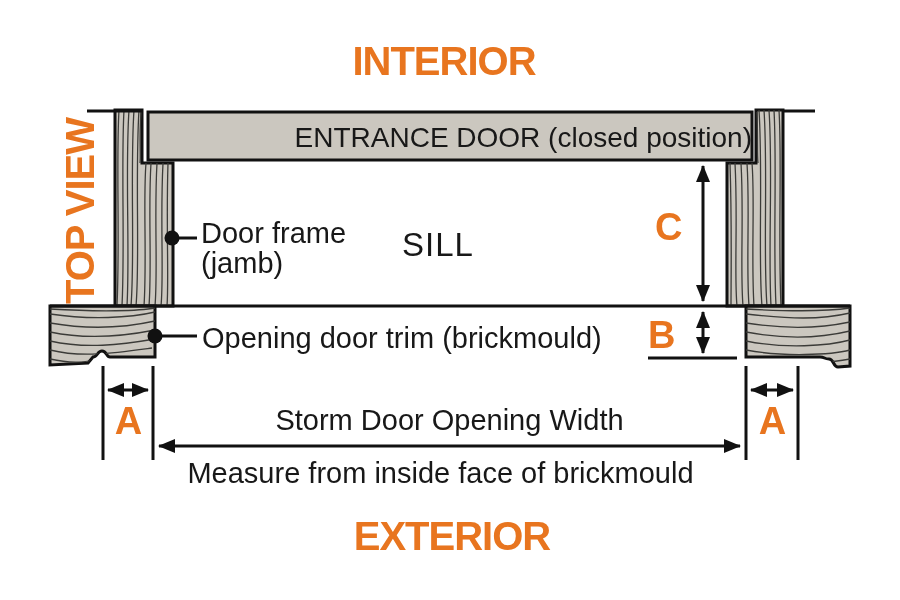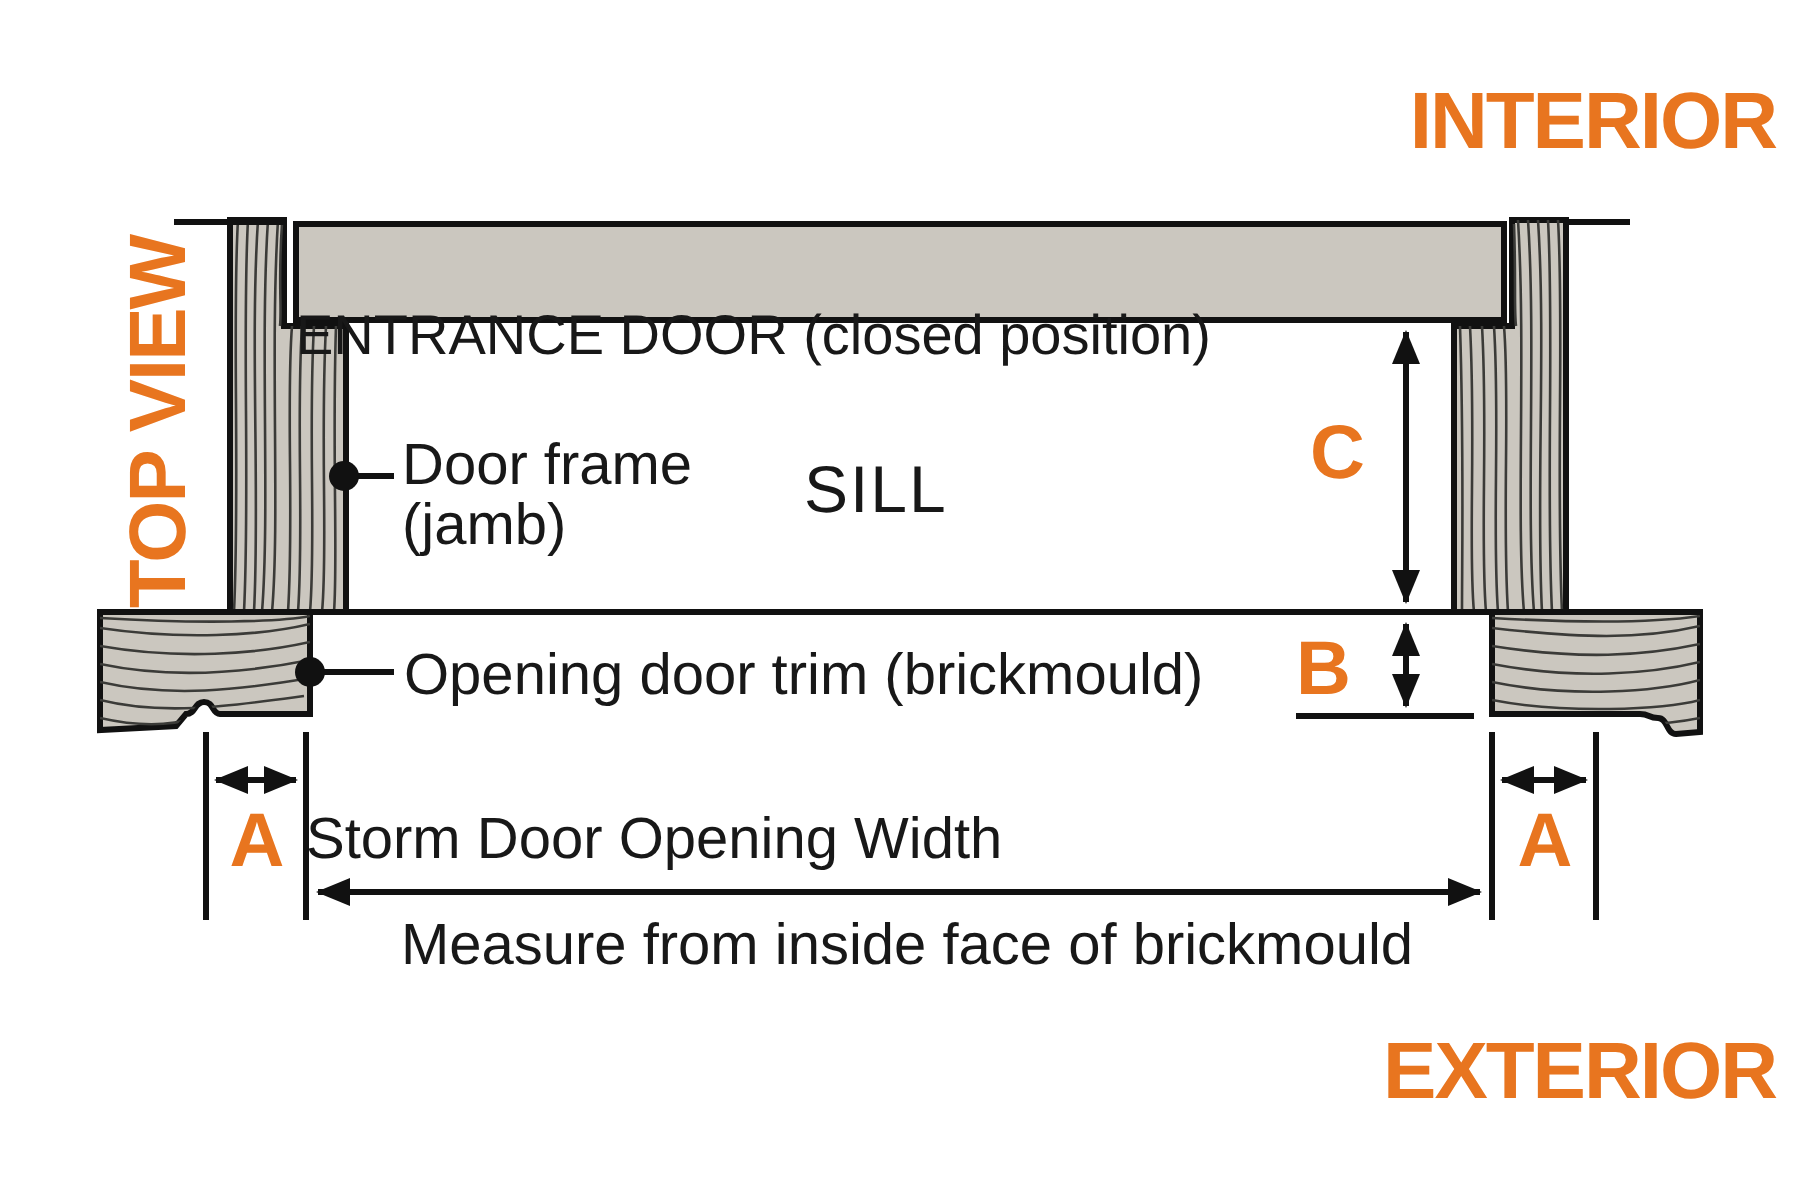--- a/index.html
+++ b/index.html
@@ -11,21 +11,21 @@
   html,body{margin:0;padding:0;background:#fff;}
   #stage{
     position:relative;width:900px;height:600px;background:#ffffff;overflow:hidden;
     font-family:"Liberation Sans", sans-serif;color:var(--text);
   }
   #stage svg{position:absolute;left:0;top:0;}
   .lbl{position:absolute;white-space:nowrap;}
   .hdr{
     font-weight:bold;font-size:40px;letter-spacing:-1px;color:var(--accent);
   }
-  .center-row{left:0;right:12px;text-align:right;}
+  .center-row{left:0;right:12px;text-align:center;}
   .dim{
     font-weight:bold;font-size:38px;color:var(--accent);letter-spacing:-1px;
   }
   .body-lbl{font-size:29px;color:var(--text);}
   .door-lbl{font-size:28px;color:var(--text);}
   .sill-lbl{font-size:33px;letter-spacing:1px;color:var(--text);}
   .topview{
     left:80px;top:211px;
     transform:translate(-50%,-50%) rotate(-90deg);
   }
@@ -139,37 +139,37 @@
       <path d="M108,390 H148" marker-start="url(#ah)" marker-end="url(#ah)"></path>
       <path d="M751,390 H793" marker-start="url(#ah)" marker-end="url(#ah)"></path>
       <path d="M159,446 H740" marker-start="url(#ah)" marker-end="url(#ah)"></path>
     </g>
   </svg>
 
   <div class="lbl hdr center-row" style="top:39px;">INTERIOR</div>
 
   <div class="lbl hdr topview">TOP VIEW</div>
 
-  <div class="lbl door-lbl" style="left:148px;top:122px;width:604px;text-align:left;margin-top:30px;">ENTRANCE DOOR (closed position)</div>
+  <div class="lbl door-lbl" style="left:148px;top:122px;width:604px;text-align:right;">ENTRANCE DOOR (closed position)</div>
 
   <div class="lbl body-lbl two-line" style="left:201px;top:218px;">
     <div>Door frame</div>
     <div>(jamb)</div>
   </div>
 
   <div class="lbl sill-lbl" style="left:402px;top:226px;">SILL</div>
 
   <div class="lbl dim" style="left:655px;top:206px;">C</div>
 
   <div class="lbl body-lbl" style="left:202px;top:322px;">Opening door trim (brickmould)</div>
 
   <div class="lbl dim" style="left:648px;top:314px;">B</div>
 
   <div class="lbl dim" style="left:103px;top:400px;width:50px;text-align:center;">A</div>
 
   <div class="lbl dim" style="left:746px;top:400px;width:52px;text-align:center;">A</div>
 
-  <div class="lbl body-lbl" style="left:153px;top:404px;width:593px;text-align:left;">Storm Door Opening Width</div>
+  <div class="lbl body-lbl" style="left:153px;top:404px;width:593px;text-align:center;">Storm Door Opening Width</div>
 
-  <div class="lbl body-lbl" style="left:157px;top:457px;width:593px;text-align:center;">Measure from inside face of brickmould</div>
+  <div class="lbl body-lbl" style="left:144px;top:457px;width:593px;text-align:center;">Measure from inside face of brickmould</div>
 
   <div class="lbl hdr center-row" style="top:514px;margin-left:16px;">EXTERIOR</div>
 </div>
 
 </body></html>

